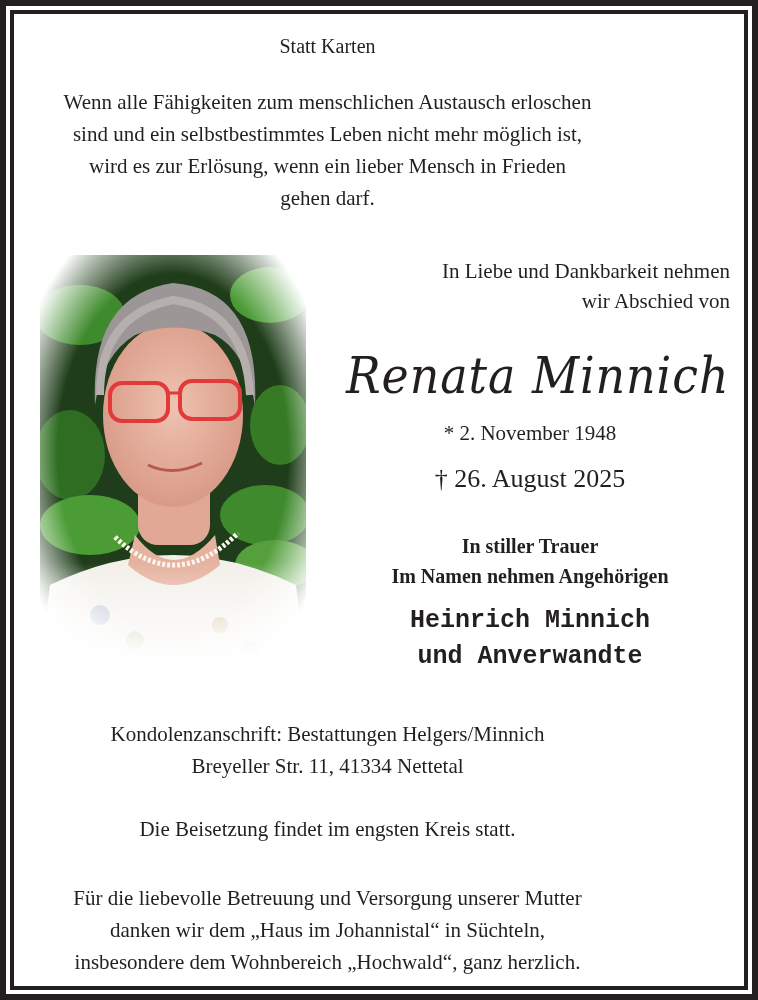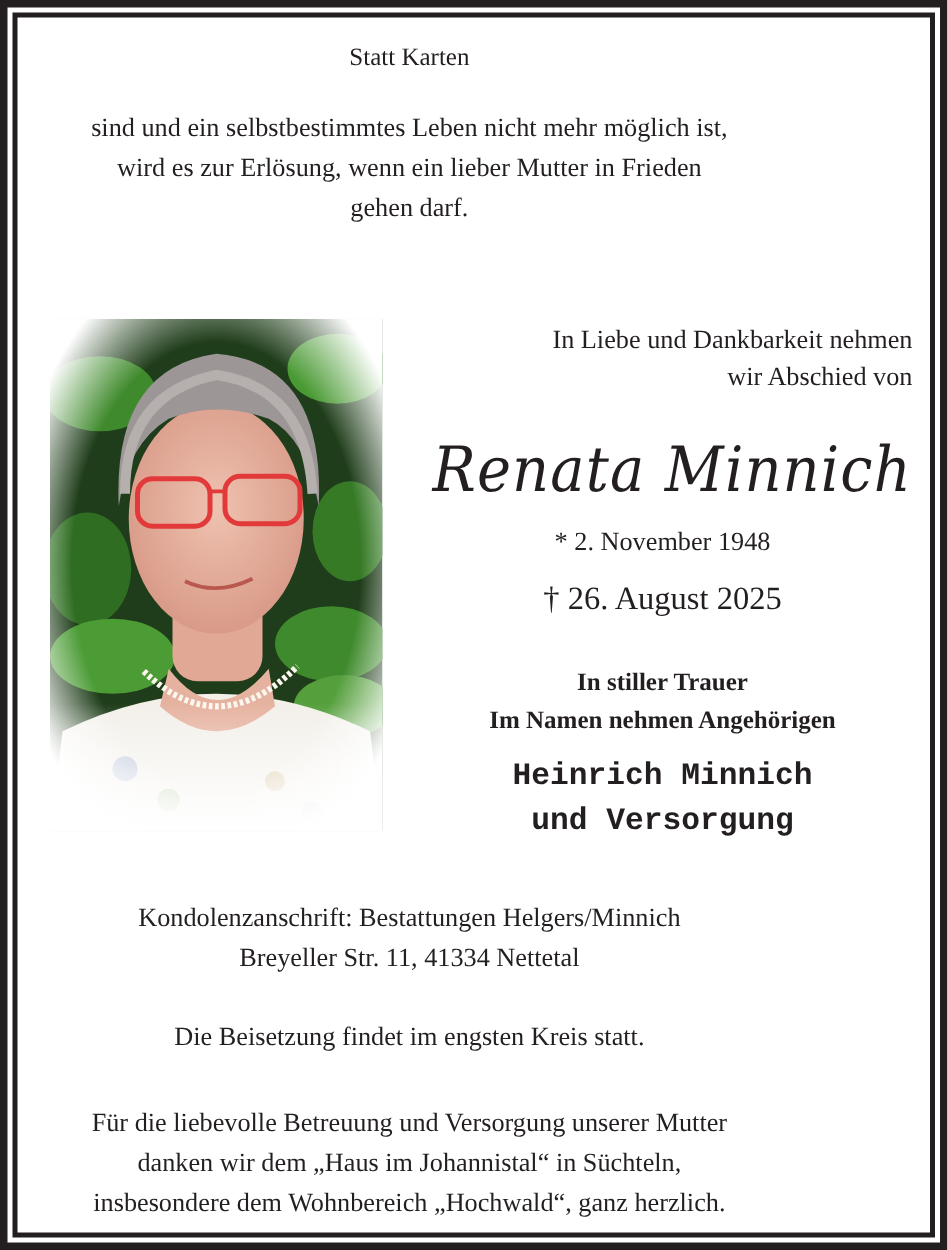--- a/index.html
+++ b/index.html
@@ -49,22 +49,23 @@
 </head>
 <body>
 
 <div class="frame-outer"></div>
 <div class="frame-gap"></div>
 <div class="frame-inner"></div>
 
 <div class="txt header">Statt Karten</div>
 
 <div class="txt reg quote">
+  <div>Wenn alle Fähigkeiten zum menschlichen Austausch erloschen</div>
   <div>sind und ein selbstbestimmtes Leben nicht mehr möglich ist,</div>
-  <div>wird es zur Erlösung, wenn ein lieber Mutter in Frieden</div>
+  <div>wird es zur Erlösung, wenn ein lieber Mensch in Frieden</div>
   <div>gehen darf.</div>
 </div>
 
 <div class="photo">
   <svg width="266" height="410" viewBox="0 0 266 410" xmlns="http://www.w3.org/2000/svg">
     <defs>
       <radialGradient id="fade" cx="50%" cy="48%" r="62%">
         <stop offset="70%" stop-color="#fff" stop-opacity="0"></stop>
         <stop offset="100%" stop-color="#fff" stop-opacity="1"></stop>
       </radialGradient>
@@ -115,21 +116,21 @@
 <div class="txt rcol birth">* 2. November 1948</div>
 <div class="txt rcol death">† 26. August 2025</div>
 
 <div class="txt rcol mourn">
   <div>In stiller Trauer</div>
   <div>Im Namen nehmen Angehörigen</div>
 </div>
 
 <div class="txt rcol family">
   <div>Heinrich Minnich</div>
-  <div>und Versorgung</div>
+  <div>und Anverwandte</div>
 </div>
 
 <div class="txt reg block condol">
   <div>Kondolenzanschrift: Bestattungen Helgers/Minnich</div>
   <div>Breyeller Str. 11, 41334 Nettetal</div>
 </div>
 
 <div class="txt reg burial">Die Beisetzung findet im engsten Kreis statt.</div>
 
 <div class="txt reg block thanks">

